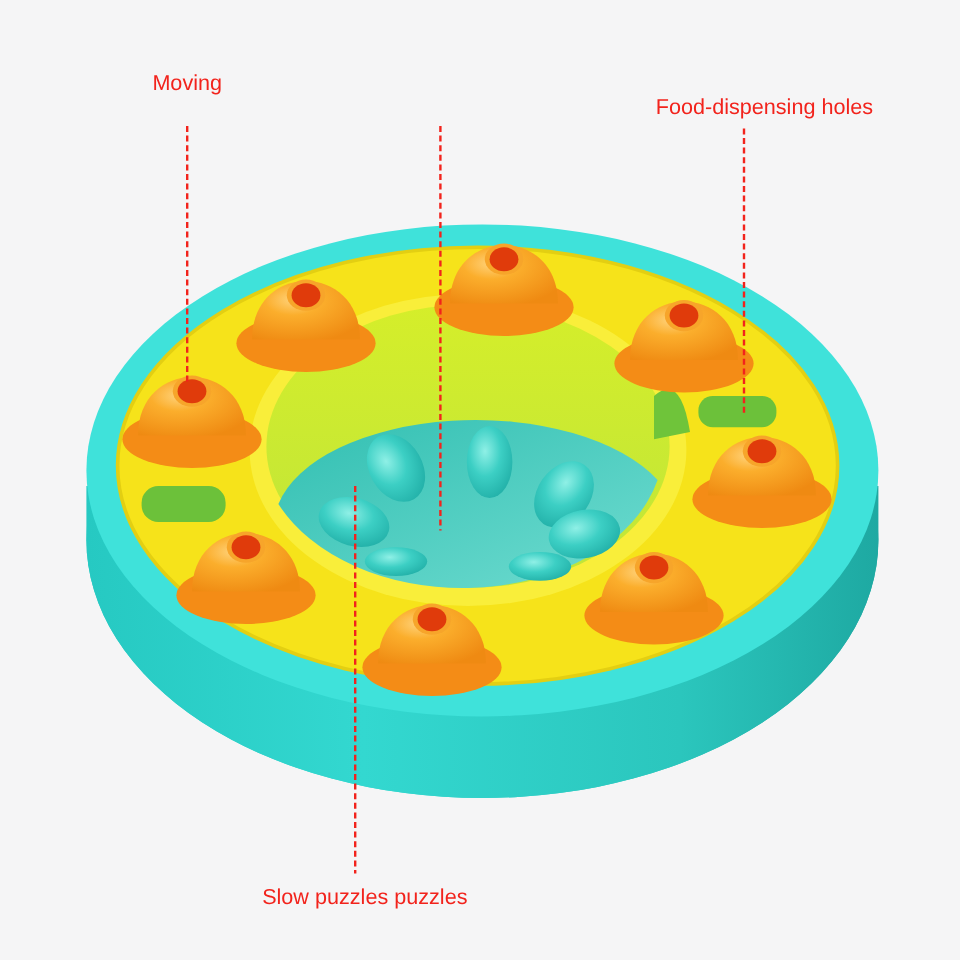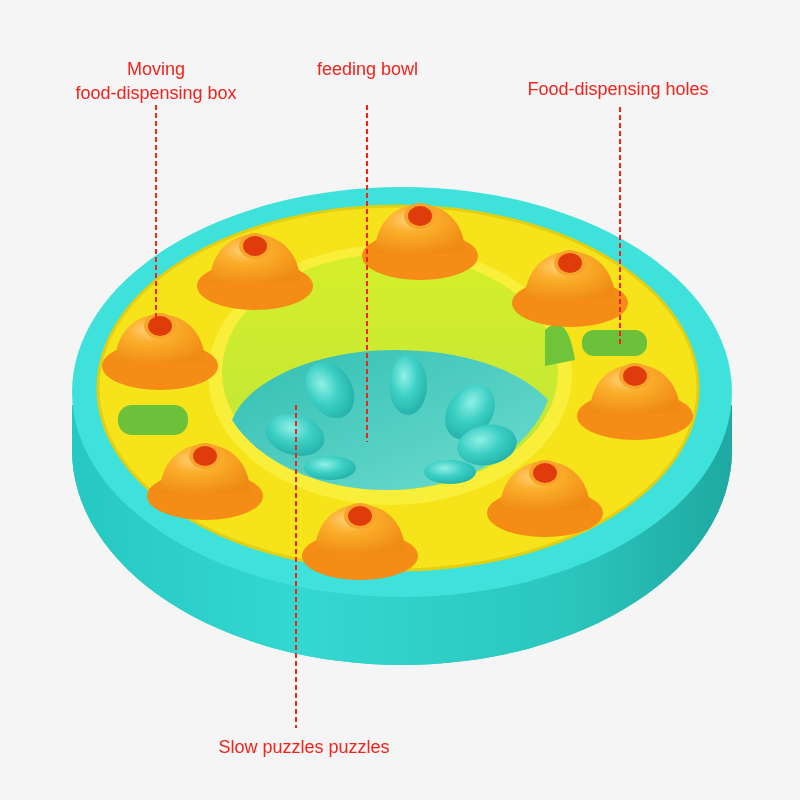--- a/index.html
+++ b/index.html
@@ -126,23 +126,21 @@
   <g stroke="#f2231c" stroke-width="2" stroke-dasharray="5,3" fill="none">
     <line x1="156" y1="105" x2="156" y2="320"></line>
     <line x1="367" y1="105" x2="367" y2="442"></line>
     <line x1="620" y1="107" x2="620" y2="345"></line>
     <line x1="296" y1="405" x2="296" y2="728"></line>
   </g>
 </svg>
 
 <div class="label" style="left:56px; top:57px; width:200px;">
   <span>Moving</span>
-  <span>food-dispensing box</span>
 </div>
 <div class="label" style="left:285px; top:57px; width:165px;">
-  <span>feeding bowl</span>
 </div>
-<div class="label" style="left:507px; top:77px; width:222px;">
+<div class="label" style="left:526px; top:77px; width:222px;">
   <span>Food-dispensing holes</span>
 </div>
 <div class="label" style="left:200px; top:735px; width:208px;">
   <span>Slow puzzles puzzles</span>
 </div>
 
 </body></html>

